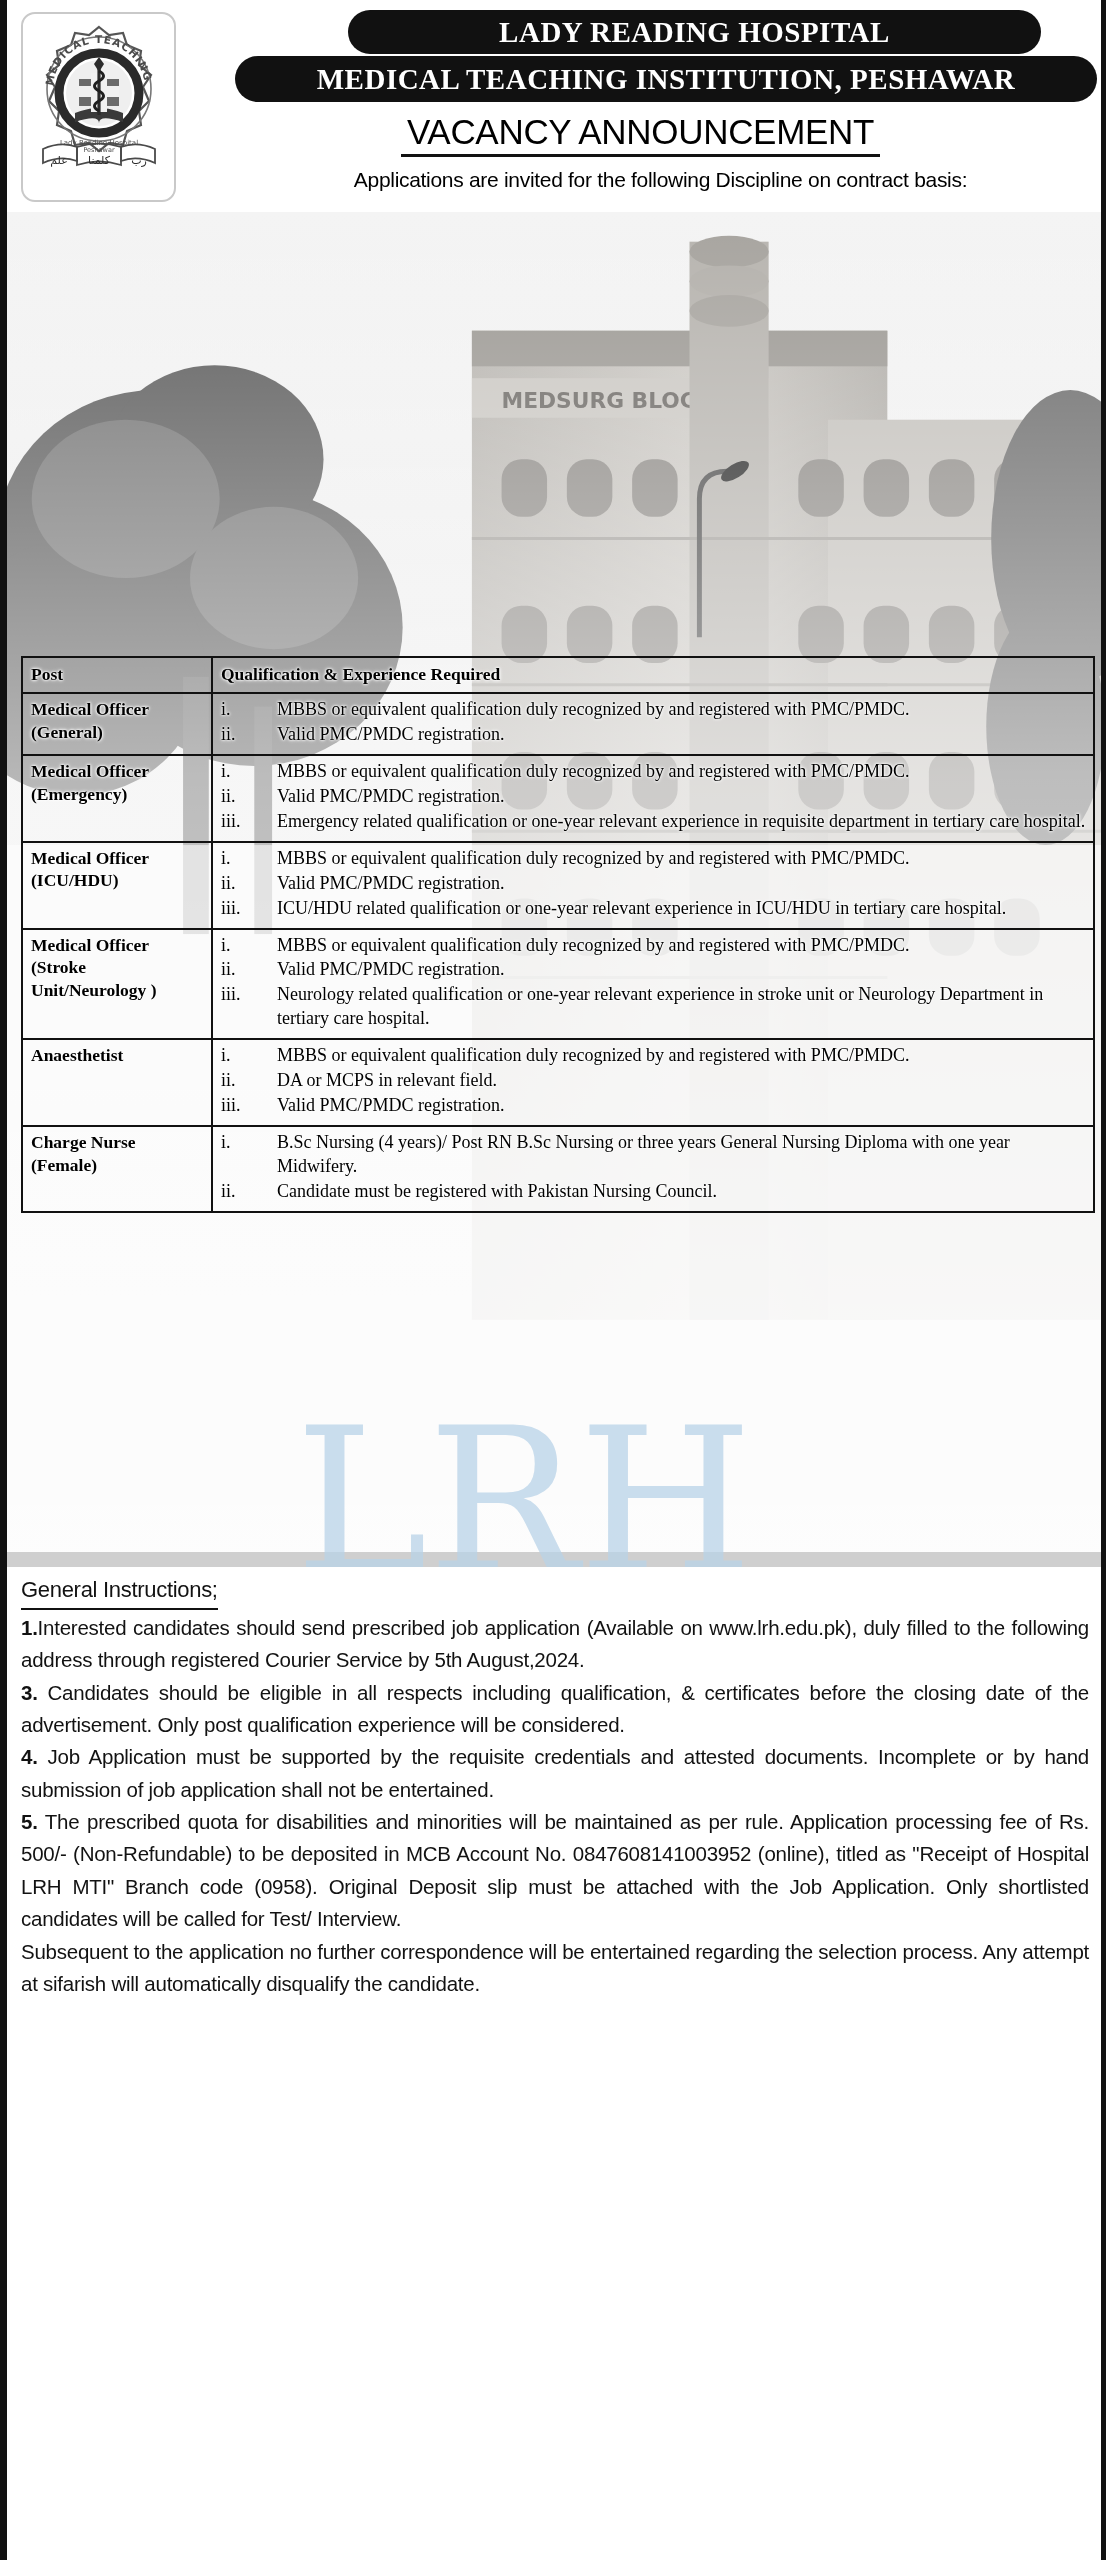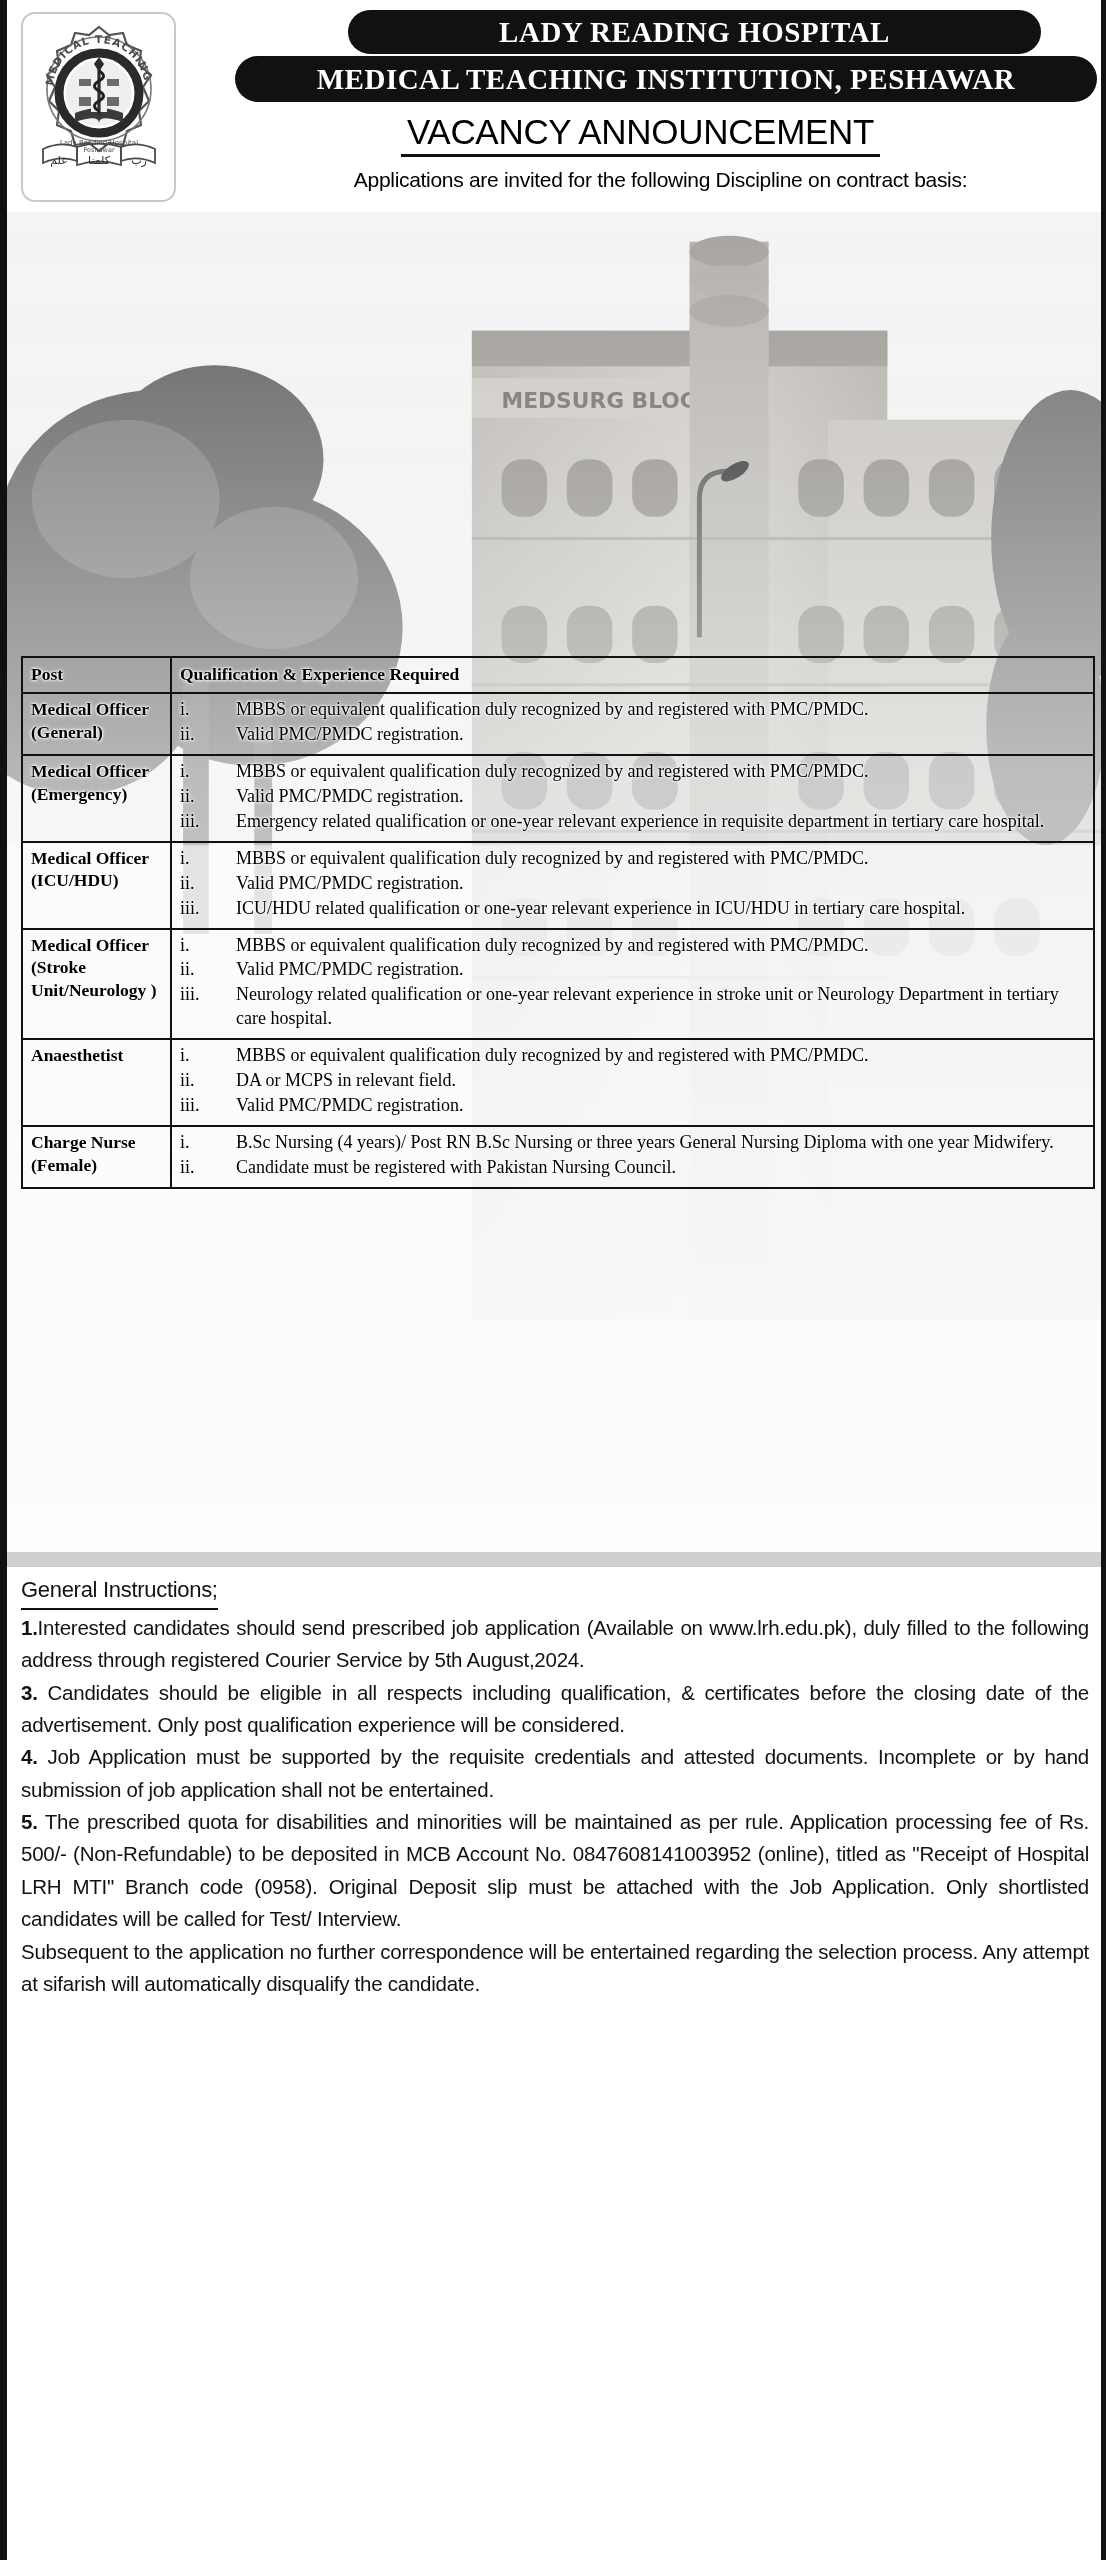--- a/index.html
+++ b/index.html
@@ -104,21 +104,21 @@
     width: 100%;
     border-collapse: collapse;
     font-family: "Liberation Serif", serif;
   }
   table.vac, table.vac td, table.vac th { border: 2px solid #111; }
   table.vac th, table.vac td {
     padding: 4px 6px 6px 8px;
     vertical-align: top;
     text-align: left;
   }
-  .col-post { width: 149px; }
+  .col-post { width: 190px; }
   table.vac th {
     font-size: 17.5px;
     font-weight: bold;
     padding-top: 6px;
     padding-bottom: 7px;
     text-shadow: 0 0 2px #fff, 0 0 3px #fff, 0 0 4px #fff;
   }
   td.post {
     font-size: 17.5px;
     font-weight: bold;
@@ -349,20 +349,21 @@
         <ellipse cx="1050" cy="520" rx="60" ry="120"></ellipse>
       </g>
 
       <path d="M700 430 L700 290 q0 -28 28 -28" stroke="#4e4e4e" stroke-width="5" fill="none"></path>
       <ellipse cx="736" cy="262" rx="16" ry="7" fill="#2b2b2b" transform="rotate(-32 736 262)"></ellipse>
 
       <rect x="0" y="0" width="1106" height="1355" fill="url(#fade)"></rect>
       <rect x="0" y="640" width="1106" height="715" fill="#ffffff" opacity="0.55"></rect>
     </svg>
 
+    <div class="watermark">LRH</div>
 
     <div class="tbl-overlay">
       <table class="vac">
         <thead>
           <tr>
             <th class="col-post">Post</th>
             <th>Qualification &amp; Experience Required</th>
           </tr>
         </thead>
         <tbody>

